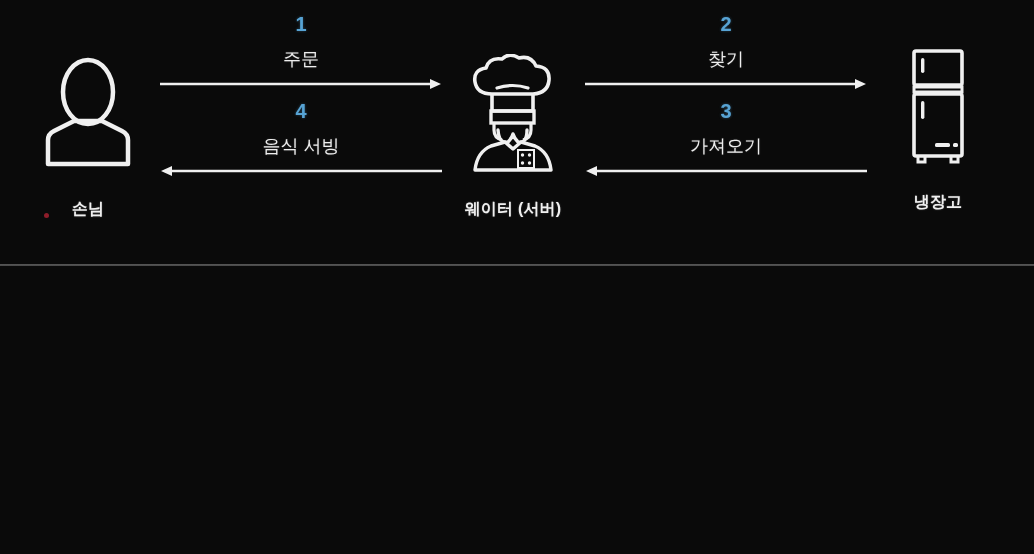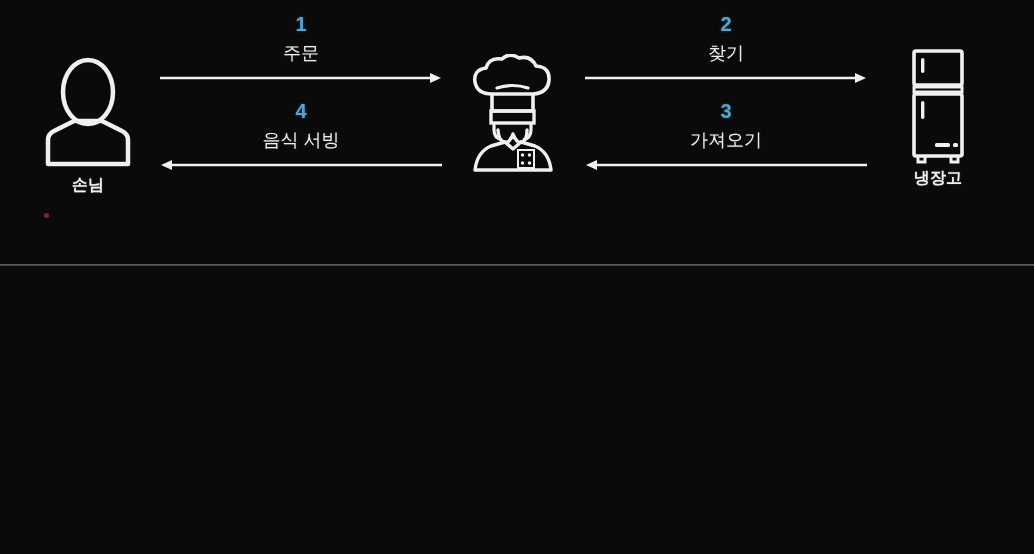--- a/index.html
+++ b/index.html
@@ -44,21 +44,21 @@
     align-items: center;
     width: 190px;
   }
   .node .icon-wrap {
     display: flex;
     align-items: flex-end;
     justify-content: center;
     height: 120px;
   }
   .node-label {
-    margin-top: 1px;
+    margin-top: 25px;
     font-size: 16px;
     font-weight: 700;
     letter-spacing: 0.2px;
     color: #f0f0f0;
     text-align: center;
     line-height: 1.55;
     text-shadow: 0 0 2px rgba(255,255,255,0.25);
   }
 
   
@@ -78,21 +78,21 @@
     font-weight: 700;
     color: #57a3d4;
     line-height: 1.05;
     text-shadow: 0 0 3px rgba(87,163,212,0.4);
   }
   .flow-text {
     font-size: 18px;
     font-weight: 400;
     color: #eeeeee;
     line-height: 1.35;
-    margin-top: 6px;
+    margin-top: 12px;
     white-space: nowrap;
     text-shadow: 0 0 2px rgba(255,255,255,0.2);
   }
   .flow .arrow {
     margin-top: 7px;
   }
   .flow.rev { }
   .flow.rev .arrow { margin-top: 7px; }
 
   
@@ -149,20 +149,21 @@
 
           <path d="M14 116 Q16 98 30 92 L44 88 L52 95 L60 88 L74 92 Q88 98 90 116 Z" fill="none" stroke="#f0f0f0" stroke-width="3.4" stroke-linejoin="round"></path>
           <path d="M52 95 L52 116" fill="none" stroke="#f0f0f0" stroke-width="0"></path>
           <rect x="57" y="96" width="16" height="18" fill="none" stroke="#f0f0f0" stroke-width="2"></rect>
           <circle cx="61.5" cy="101" r="1.7" fill="#f0f0f0"></circle>
           <circle cx="68.5" cy="101" r="1.7" fill="#f0f0f0"></circle>
           <circle cx="61.5" cy="109" r="1.7" fill="#f0f0f0"></circle>
           <circle cx="68.5" cy="109" r="1.7" fill="#f0f0f0"></circle>
         </svg>
       </div>
+      <div class="node-label">웨이터 (서버)</div>
     </div>
 
     <div class="node" id="node-fridge">
       <div class="icon-wrap">
         <svg width="72" height="118" viewBox="0 0 72 118">
 
           <rect x="12" y="4" width="48" height="34" rx="2" fill="none" stroke="#f0f0f0" stroke-width="3.6"></rect>
           <rect x="19" y="11" width="3.4" height="15" rx="1.7" fill="#f0f0f0"></rect>
 
           <rect x="12" y="40" width="48" height="5" fill="none" stroke="#f0f0f0" stroke-width="3"></rect>

